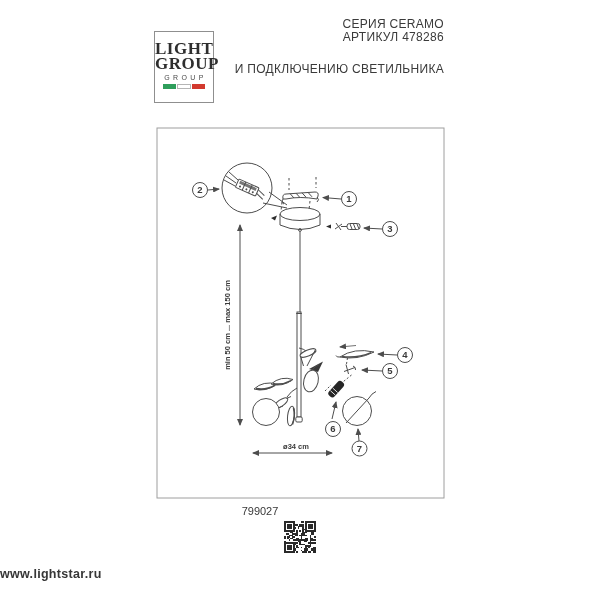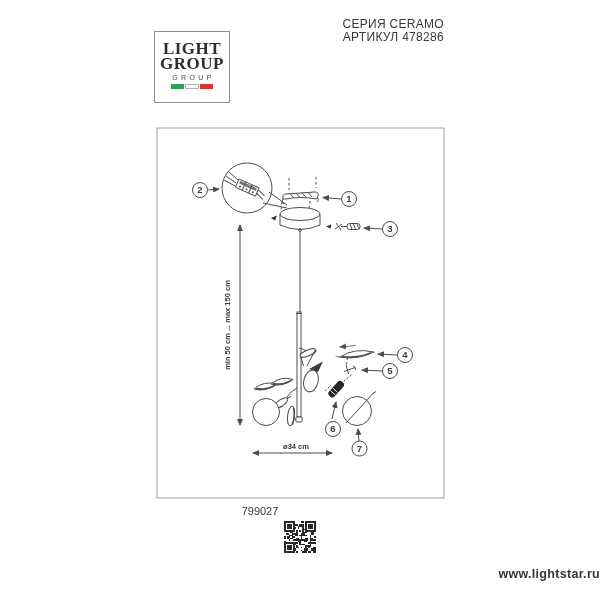--- a/index.html
+++ b/index.html
@@ -1,36 +1,36 @@
 <!DOCTYPE html>
 <html><head>
 <meta charset="utf-8">
 <style>
   html,body{margin:0;padding:0;background:#ffffff;}
   body{width:600px;height:600px;position:relative;font-family:"Liberation Sans",sans-serif;color:#3a3a3a;overflow:hidden;}
 
   
-  .logo-box{position:absolute;left:154px;top:31px;width:76px;height:72px;border:1px solid #8f8f8f;box-sizing:border-box;text-align:center;padding-top:9px;background:#fff;}
+  .logo-box{position:absolute;left:154px;top:31px;width:60px;height:72px;border:1px solid #8f8f8f;box-sizing:border-box;text-align:center;padding-top:9px;background:#fff;}
   .logo-word{font-family:"Liberation Serif",serif;font-weight:bold;font-size:17px;line-height:15px;letter-spacing:.5px;color:#2e2e2e;}
   .logo-group{font-size:7px;letter-spacing:3.4px;text-indent:3px;color:#4a4a4a;margin-top:3px;}
   .flag{width:42px;height:5px;margin:3px auto 0;display:flex;gap:1px;}
   .flag span{flex:1;height:100%;box-sizing:border-box;}
   .flag .mid{border:1px solid #b5b5b5;background:#fff;}
 
   .hdr{position:absolute;left:190px;top:18px;width:254px;text-align:right;font-weight:normal;letter-spacing:.3px;}
   .hdr .block1{font-size:12px;line-height:13px;}
   .hdr .block2{font-size:12px;line-height:13px;margin-top:19px;}
 
   
   #diagram{position:absolute;left:0;top:0;width:600px;height:600px;}
 
   
   .art-num{position:absolute;left:0;top:505px;width:520px;text-align:center;font-size:11px;color:#383838;}
   .qr-wrap{position:absolute;left:284px;top:521px;width:32px;height:32px;}
-  .site{position:absolute;left:0;top:567px;width:600px;text-align:right;font-weight:bold;font-size:12.5px;letter-spacing:.3px;color:#373737;}
+  .site{position:absolute;left:0;top:567px;width:600px;text-align:left;font-weight:bold;font-size:12.5px;letter-spacing:.3px;color:#373737;}
 </style>
 </head>
 <body>
 
 <div class="logo-box">
   <div class="logo-word">LIGHT</div>
   <div class="logo-word">GROUP</div>
   <div class="logo-group">GROUP</div>
   <div class="flag">
     <span style="background: rgb(46, 158, 91);"></span>
@@ -38,20 +38,21 @@
     <span style="background: rgb(210, 57, 46);"></span>
   </div>
 </div>
 
 <div class="hdr">
   <div class="block1">
     <div>СЕРИЯ CERAMO</div>
     <div>АРТИКУЛ 478286</div>
   </div>
   <div class="block2">
+    <div>И ПОДКЛЮЧЕНИЮ СВЕТИЛЬНИКА</div>
   </div>
 </div>
 
 <svg id="diagram" viewBox="0 0 600 600" fill="none" stroke="#4d4d4d" stroke-width="1">
   <defs>
     <marker id="arrE" markerWidth="7" markerHeight="6" refX="6" refY="3" orient="auto" markerUnits="userSpaceOnUse">
       <path d="M0,0 L7,3 L0,6 Z" fill="#4d4d4d" stroke="none"></path>
     </marker>
     <marker id="arrS" markerWidth="7" markerHeight="6" refX="6" refY="3" orient="auto-start-reverse" markerUnits="userSpaceOnUse">
       <path d="M0,0 L7,3 L0,6 Z" fill="#4d4d4d" stroke="none"></path>

